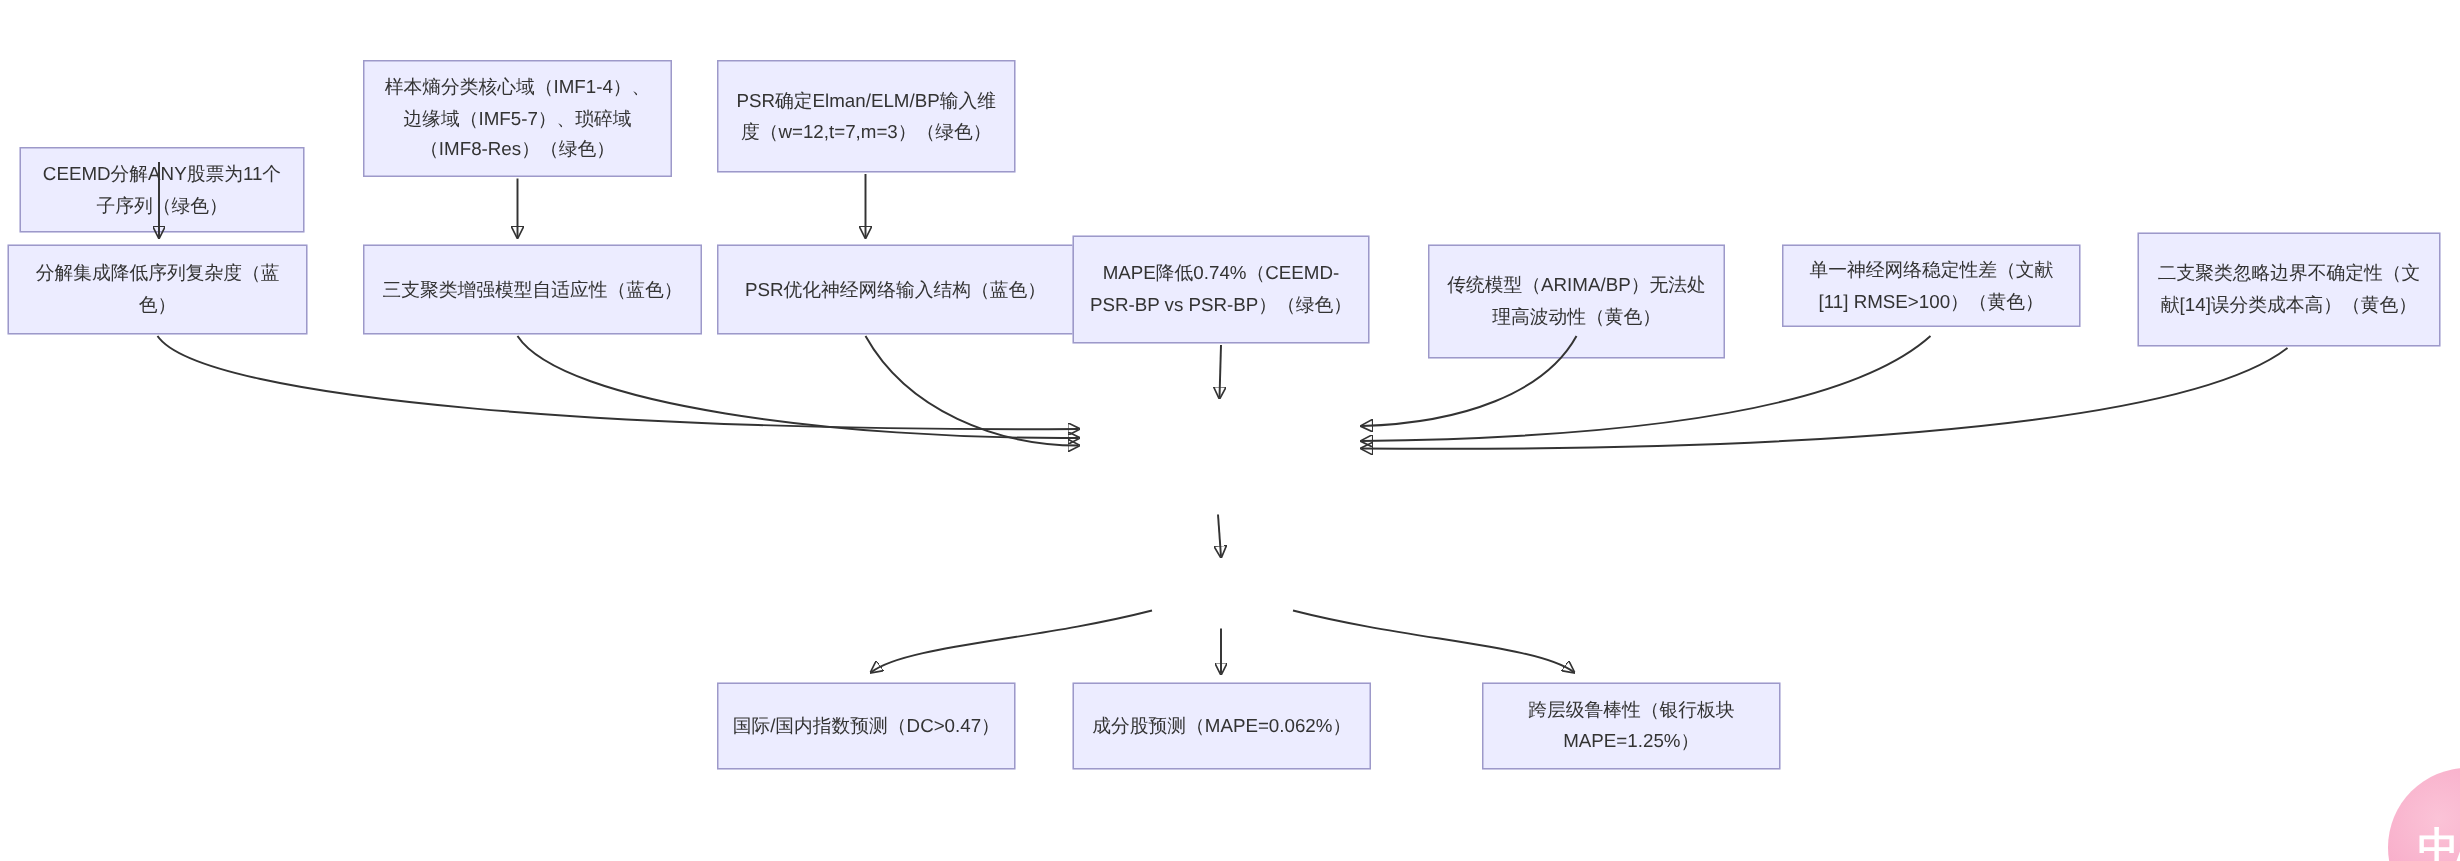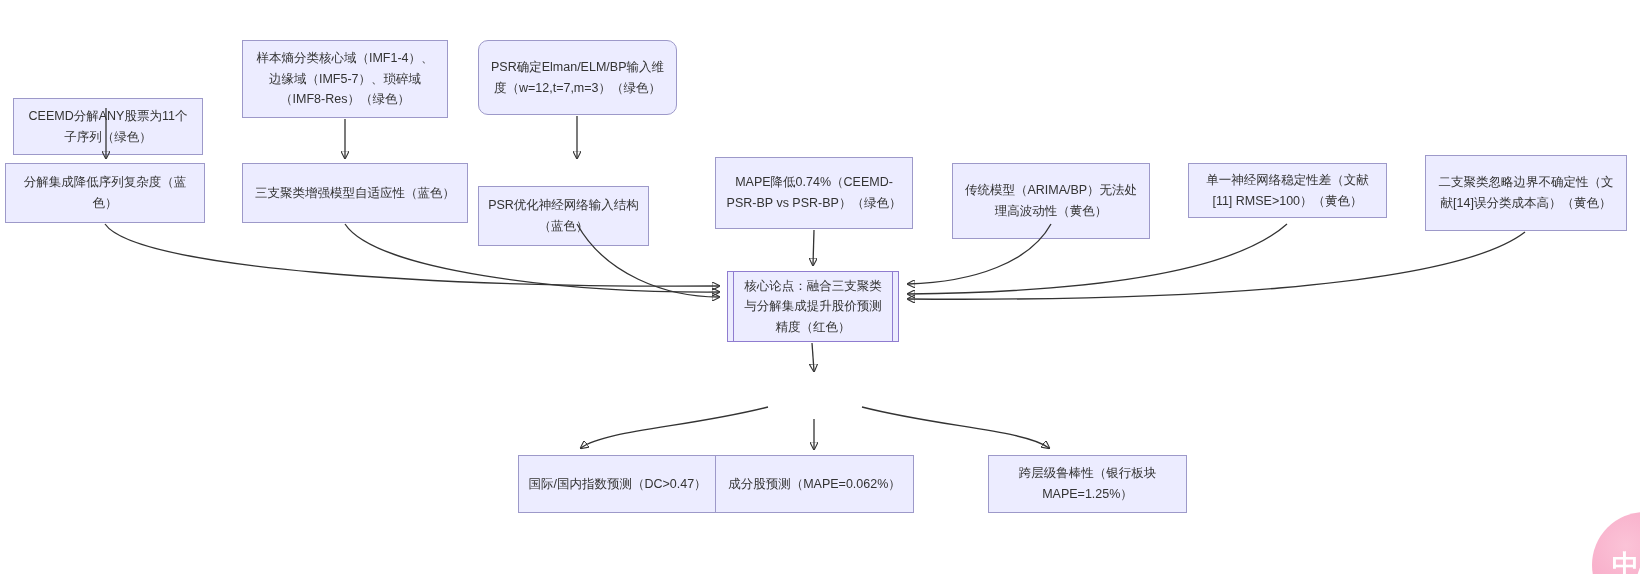--- a/index.html
+++ b/index.html
@@ -65,52 +65,49 @@
 <body>
 
 <div class="canvas">
 
   <div class="node" style="left:13px;top:50px;width:190px;height:57px;margin-top:48px;">
     <span class="lbl">CEEMD分解ANY股票为11个子序列（绿色）</span>
   </div>
   <div class="node" style="left:242px;top:40px;width:206px;height:78px;">
     <span class="lbl">样本熵分类核心域（IMF1-4）、边缘域（IMF5-7）、琐碎域（IMF8-Res）（绿色）</span>
   </div>
-  <div class="node" style="left:478px;top:40px;width:199px;height:75px;border-radius:10px;">
+  <div class="node" style="left:478px;top:40px;width:199px;height:75px;">
     <span class="lbl">PSR确定Elman/ELM/BP输入维度（w=12,t=7,m=3）（绿色）</span>
   </div>
 
   <div class="node" style="left:5px;top:163px;width:200px;height:60px;">
     <span class="lbl">分解集成降低序列复杂度（蓝色）</span>
   </div>
   <div class="node" style="left:242px;top:163px;width:226px;height:60px;">
     <span class="lbl">三支聚类增强模型自适应性（蓝色）</span>
   </div>
-  <div class="node" style="left:478px;top:163px;width:171px;height:60px;margin-top:23px;">
+  <div class="node" style="left:478px;top:163px;width:238px;height:60px;">
     <span class="lbl">PSR优化神经网络输入结构（蓝色）</span>
   </div>
   <div class="node" style="left:715px;top:157px;width:198px;height:72px;">
     <span class="lbl">MAPE降低0.74%（CEEMD-PSR-BP vs PSR-BP）（绿色）</span>
   </div>
   <div class="node" style="left:952px;top:163px;width:198px;height:76px;">
     <span class="lbl">传统模型（ARIMA/BP）无法处理高波动性（黄色）</span>
   </div>
   <div class="node" style="left:1188px;top:163px;width:199px;height:55px;">
     <span class="lbl">单一神经网络稳定性差（文献[11] RMSE&gt;100）（黄色）</span>
   </div>
   <div class="node" style="left:1425px;top:155px;width:202px;height:76px;">
     <span class="lbl">二支聚类忽略边界不确定性（文献[14]误分类成本高）（黄色）</span>
   </div>
 
-  <div class="node core" style="left:727px;top:271px;width:172px;height:71px;padding:3px 12px;">
-    <span class="lbl">核心论点：融合三支聚类与分解集成提升股价预测精度（红色）</span>
-  </div>
 
 
-  <div class="node" style="left:478px;top:455px;width:199px;height:58px;margin-left:40px;">
+  <div class="node" style="left:478px;top:455px;width:199px;height:58px;">
     <span class="lbl">国际/国内指数预测（DC&gt;0.47）</span>
   </div>
   <div class="node" style="left:715px;top:455px;width:199px;height:58px;">
     <span class="lbl">成分股预测（MAPE=0.062%）</span>
   </div>
   <div class="node" style="left:952px;top:455px;width:199px;height:58px;margin-left:36px;">
     <span class="lbl">跨层级鲁棒性（银行板块 MAPE=1.25%）</span>
   </div>
 
   <svg class="edges" viewBox="0 0 1640 574">

